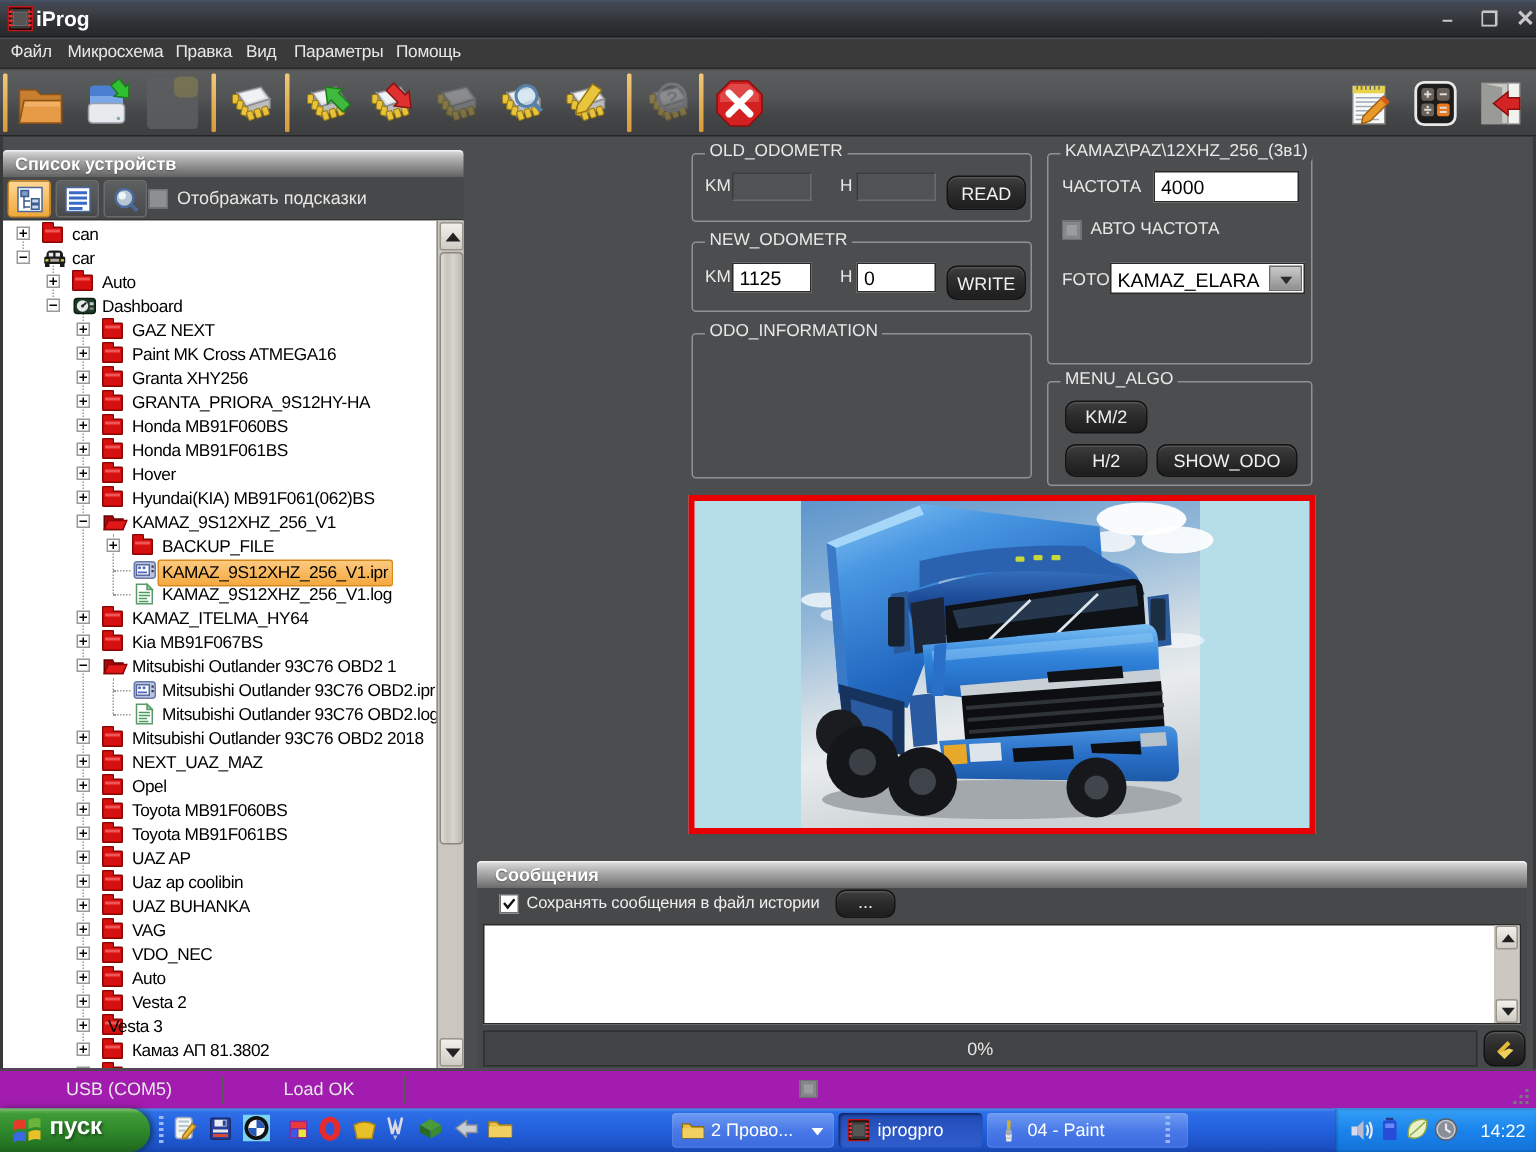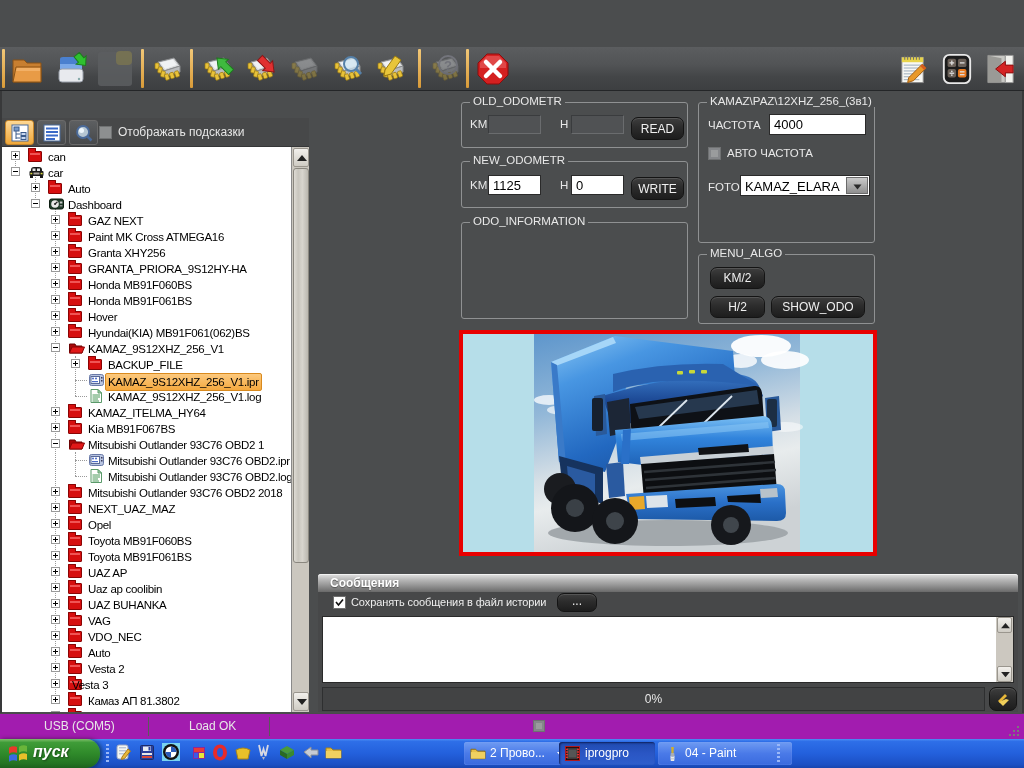--- a/index.html
+++ b/index.html
@@ -81,20 +81,49 @@
 #taskbar{position:absolute;left:0;top:739px;width:1024px;height:29px;
  background:linear-gradient(180deg,#4f8ff5 0%,#2e6fe8 8%,#2360dc 50%,#1c50c4 88%,#1845ae 100%);}
 .taskbtn{position:absolute;top:3px;height:23px;border-radius:3px;color:#fff;font-size:12px;
  background:linear-gradient(180deg,#6f9bf2 0%,#4a7ae8 50%,#3a6ade 100%);box-shadow:inset 0 0 1px #9ab9f7;}
 #tray{position:absolute;right:0;top:0;width:134px;height:29px;
  background:linear-gradient(180deg,#35a0f5 0%,#1a84ec 50%,#1272d8 100%);
  box-shadow:inset 1px 0 2px rgba(0,0,40,.35);color:#fff;}
 </style></head>
 <body>
 <div id="root">
+  <div id="titlebar">
+    <svg class="abs" style="left:5px;top:4px" width="17" height="17" viewBox="0 0 17 17">
+      <rect x="0.5" y="0.5" width="16" height="16" fill="#2a0000" stroke="#c01818"></rect>
+      <rect x="2" y="2" width="13" height="13" fill="#3a3a3a"></rect>
+      <rect x="4" y="4" width="9" height="9" fill="#555" stroke="#777" stroke-width="0.5"></rect>
+      <g fill="#e03030">
+        <rect x="1" y="3" width="2.5" height="1.6"></rect>
+          <rect x="1" y="6" width="2.5" height="1.6"></rect>
+          <rect x="1" y="9" width="2.5" height="1.6"></rect>
+          <rect x="1" y="12" width="2.5" height="1.6"></rect>
+        <rect x="13.5" y="3" width="2.5" height="1.6"></rect>
+          <rect x="13.5" y="6" width="2.5" height="1.6"></rect>
+          <rect x="13.5" y="9" width="2.5" height="1.6"></rect>
+          <rect x="13.5" y="12" width="2.5" height="1.6"></rect>
+      </g>
+    </svg>
+    <div id="title-text">iProg</div>
+    <div class="winbtn" style="left:950px;">–</div>
+    <div class="winbtn" style="left:978px;">❐</div>
+    <div class="winbtn" style="left:1002px;font-size:15px;">✕</div>
+  </div>
+  <div id="menubar">
+    <span style="left:7px">Файл</span>
+    <span style="left:45px">Микросхема</span>
+    <span style="left:117px">Правка</span>
+    <span style="left:164px">Вид</span>
+    <span style="left:196px">Параметры</span>
+    <span style="left:264px">Помощь</span>
+  </div>
   <div id="toolbar">
     <div class="tsep" style="left:2px"></div>
     <div class="tsep" style="left:141px"></div>
     <div class="tsep" style="left:190px"></div>
     <div class="tsep" style="left:418px"></div>
     <div class="tsep" style="left:466px"></div>
     <svg class="ticon" style="left:10px" viewBox="0 0 34 34">
       <path d="M3 8 L14 8 L17 11 L31 11 L31 15 L3 15 Z" fill="#b5702a"></path>
       <path d="M3 8 L3 30 L31 30 L31 11 L17 11 L14 8 Z" fill="#c87f30" stroke="#8a5317" stroke-width="1"></path>
       <path d="M6 15 L31 15 L31 30 L3 30 Z" fill="#e89b46" stroke="#8a5317" stroke-width="1"></path>
@@ -199,20 +228,21 @@
           <rect x="15" y="22" width="4" height="6" rx="1" transform="rotate(-18 17 25)"></rect>
               <rect x="20" y="20.5" width="4" height="6" rx="1" transform="rotate(-18 22 23.5)"></rect>
               <rect x="25" y="19" width="4" height="6" rx="1" transform="rotate(-18 27 22)"></rect>
         </g>
         <path d="M10 10.5 L23 7.5 L27 13 L15 17 Z" fill="#f0f2f4"></path>
       </g>
     </defs>
       </svg>
   </div>
   <div id="lpanel">
+    <div id="lp-head">Список устройств</div>
     <div id="lp-tools">
       <div class="lbtn sel" style="left:3px">
         <svg width="18" height="18" style="position:absolute;left:5px;top:3px" viewBox="0 0 18 18">
           <rect x="1" y="1" width="16" height="16" fill="#fff" stroke="#4a6a9a"></rect>
           <rect x="3" y="3" width="5" height="4" fill="#7a9ac8" stroke="#3a5a8a"></rect>
           <g stroke="#3a5a8a" stroke-width="1">
               <line x1="5" y1="7" x2="5" y2="15"></line>
               <line x1="5" y1="10" x2="9" y2="10"></line>
               <line x1="5" y1="14" x2="9" y2="14"></line>
             </g>
@@ -802,21 +832,21 @@
       background:linear-gradient(180deg,#7ebf6a 0%,#3f9c38 12%,#2f8a2a 50%,#247323 85%,#1d611d 100%);
       box-shadow:2px 0 4px rgba(0,20,0,.5);">
       <svg width="22" height="22" style="position:absolute;left:7px;top:4px" viewBox="0 0 22 22">
         <g transform="skewY(-6)">
         <path d="M2 5 Q6 3 10 5 L10 11 Q6 9 2 11 Z" fill="#e83a2a"></path>
         <path d="M12 5 Q16 3 20 5 L20 11 Q16 9 12 11 Z" fill="#6ab53a"></path>
         <path d="M2 13 Q6 11 10 13 L10 19 Q6 17 2 19 Z" fill="#3a6ae0"></path>
         <path d="M12 13 Q16 11 20 13 L20 19 Q16 17 12 19 Z" fill="#e8c02a"></path>
         </g>
       </svg>
-      <span style="position:absolute;left:33px;top:4px;color:#fff;font-size:16px;font-weight:bold;font-style:italic;text-shadow:1px 1px 2px #1a4a1a">пуск</span>
+      <span style="position:absolute;left:33px;top:4px;color:#fff;font-size:16px;font-weight:bold;text-shadow:1px 1px 2px #1a4a1a">пуск</span>
     </div>
     <div class="abs" style="left:106px;top:5px;width:3px;height:19px;background:repeating-linear-gradient(180deg,#9ab8f8 0 2px,transparent 2px 4px)"></div>
     <svg class="abs" style="left:115px;top:5px" width="17" height="17" viewBox="0 0 17 17">
         <rect x="2" y="1" width="11" height="14" rx="2" fill="#f4f6f0" stroke="#9aa4c0"></rect>
         <rect x="4" y="3" width="7" height="1.4" fill="#b8c4d8"></rect>
         <rect x="4" y="6" width="7" height="1.4" fill="#b8c4d8"></rect>
         <rect x="4" y="9" width="5" height="1.4" fill="#b8c4d8"></rect>
         <path d="M7 13 L13 5 L15.5 7 L9.5 14.5 L6.5 15.5 Z" fill="#e8b83a" stroke="#a87a18"></path>
       </svg>
     <svg class="abs" style="left:139px;top:5px" width="16" height="17" viewBox="0 0 16 17">
@@ -855,21 +885,21 @@
         <path d="M1 5 L8 9 L8 14 L1 10 Z" fill="#2a6a22"></path>
         <path d="M15 5 L8 9 L8 14 L15 10 Z" fill="#3a8a2e"></path>
       </svg>
     <svg class="abs" style="left:303px;top:7px" width="16" height="13" viewBox="0 0 16 13">
         <path d="M1 6 L8 1 L8 4 L15 4 L15 9 L8 9 L8 12 Z" fill="#c8ccd4" stroke="#8a8e96"></path>
       </svg>
     <svg class="abs" style="left:325px;top:7px" width="17" height="13" viewBox="0 0 17 13">
         <path d="M1 2 L6 2 L8 4 L16 4 L16 12 L1 12 Z" fill="#e8c048" stroke="#a8841a"></path>
         <path d="M1 5 L16 5 L16 12 L1 12 Z" fill="#f0d060"></path>
       </svg>
-    <div class="taskbtn" style="left:448px;width:108px;margin-left:16px;">
+    <div class="taskbtn" style="left:448px;width:108px;">
       <svg width="16" height="13" style="position:absolute;left:6px;top:5px" viewBox="0 0 17 13">
           <path d="M1 2 L6 2 L8 4 L16 4 L16 12 L1 12 Z" fill="#e8c048" stroke="#8a6a10"></path>
           <path d="M1 5 L16 5 L16 12 L1 12 Z" fill="#f0d060"></path>
         </svg>
       <span style="position:absolute;left:26px;top:4px">2 Прово...</span>
       <svg width="8" height="5" style="position:absolute;right:7px;top:10px" viewBox="0 0 8 5">
           <path d="M0 0 L8 0 L4 5 Z" fill="#fff"></path>
         </svg>
     </div>
     <div class="taskbtn" style="left:559px;width:96px;background:linear-gradient(180deg,#1f4ab0 0%,#2a56c4 50%,#2e5ecc 100%);box-shadow:inset 1px 1px 2px rgba(0,0,30,.6)">
@@ -893,14 +923,36 @@
     <div class="taskbtn" style="left:658px;width:134px;">
       <svg width="15" height="16" style="position:absolute;left:7px;top:4px" viewBox="0 0 15 16">
           <path d="M6.2 1 L8.8 1 L8.5 7 L6.5 7 Z" fill="#d4b028"></path>
           <path d="M5.8 7 L9.2 7 L9.6 10 Q7.5 11.6 5.4 10 Z" fill="#a8acb4"></path>
           <path d="M5.4 10 Q7.5 11.6 9.6 10 L9.2 15 L5.8 15 Z" fill="#ecece8"></path>
           <rect x="5.8" y="12" width="3.4" height="1.5" fill="#c8ccd4"></rect>
         </svg>
       <span style="position:absolute;left:27px;top:4px">04 - Paint</span>
     </div>
     <div class="abs" style="left:777px;top:5px;width:3px;height:19px;background:repeating-linear-gradient(180deg,#9ab8f8 0 2px,transparent 2px 4px)"></div>
+    <div id="tray">
+      <svg width="17" height="15" style="position:absolute;left:10px;top:7px" viewBox="0 0 17 15">
+          <rect x="1" y="5" width="4" height="6" fill="#d8d8e8"></rect>
+          <path d="M5 5 L9 1 L9 14 L5 10 Z" fill="#b8bcd0"></path>
+          <path d="M11 4 Q13 7.5 11 11 M13 2 Q16 7.5 13 13" stroke="#e8e8f4" stroke-width="1.5" fill="none"></path>
+        </svg>
+      <svg width="11" height="16" style="position:absolute;left:31px;top:6px" viewBox="0 0 11 16">
+          <rect x="3" y="0" width="5" height="2" fill="#2a3a8a"></rect>
+          <rect x="1" y="2" width="9" height="13" rx="1" fill="#2a4ad8"></rect>
+          <rect x="2.5" y="4" width="6" height="3" fill="#6a8af8"></rect>
+        </svg>
+      <svg width="16" height="16" style="position:absolute;left:47px;top:6px" viewBox="0 0 16 16">
+          <path d="M2 13 Q1 6 5 3 Q10 0 14 2 Q15 8 11 12 Q7 15 2 13 Z" fill="#e8f0c8" stroke="#8aa84a"></path>
+          <path d="M3 12 Q8 8 13 3" stroke="#8aa84a" stroke-width="1" fill="none"></path>
+        </svg>
+      <svg width="16" height="16" style="position:absolute;left:66px;top:6px" viewBox="0 0 16 16">
+          <circle cx="8" cy="8" r="7" fill="#c8ccd4" stroke="#5a5e66"></circle>
+          <circle cx="8" cy="8" r="5.5" fill="#8a8e96"></circle>
+          <path d="M8 4 L8 8 L11 10" stroke="#e8e8f0" stroke-width="1.5" fill="none"></path>
+        </svg>
+      <span style="position:absolute;left:97px;top:8px;font-size:12px;color:#fff">14:22</span>
+    </div>
   </div>
 </div>
 
 </body></html>

